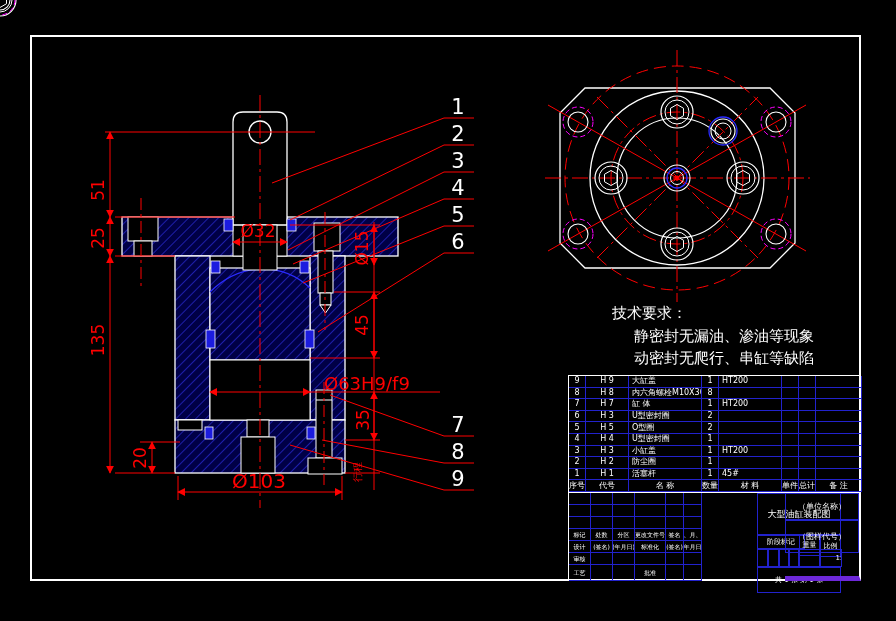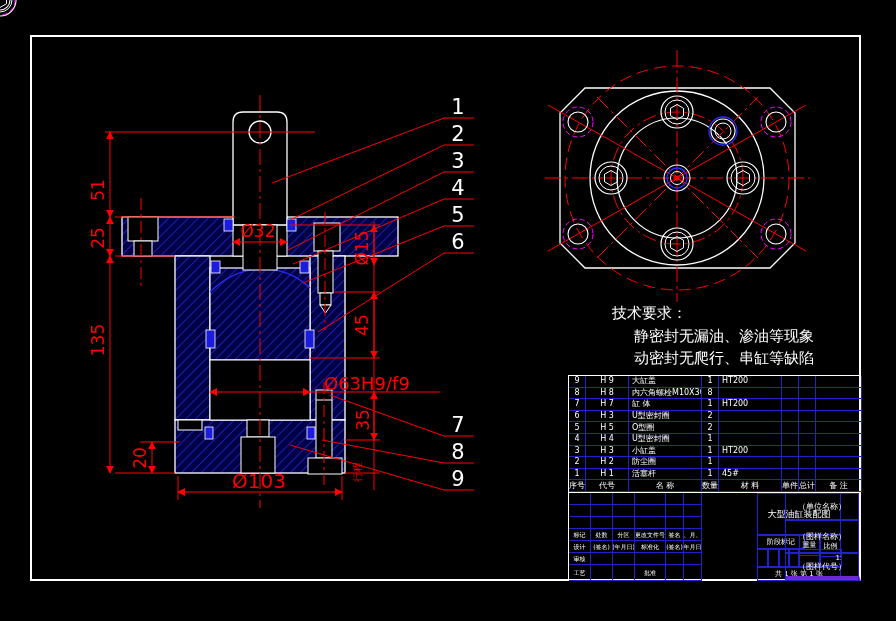--- a/index.html
+++ b/index.html
@@ -368,21 +368,20 @@
     <div class="cell" style="left:0;top:0;width:84px;height:42px;font-size:9px;">大型油缸装配图</div>
     <div class="cell" style="left:0;top:42px;width:48px;height:14px;">阶段标记</div>
     <div class="cell" style="left:42px;top:42px;width:21px;height:21px;">重量</div>
     <div class="cell" style="left:63px;top:42px;width:21px;height:22px;">比例</div>
     <div class="cell" style="left:0;top:56px;width:11px;height:18px;"></div>
     <div class="cell" style="left:11px;top:56px;width:11px;height:18px;"></div>
     <div class="cell" style="left:22px;top:56px;width:10px;height:18px;"></div>
     <div class="cell" style="left:32px;top:56px;width:10px;height:18px;"></div>
     <div class="cell" style="left:42px;top:56px;width:21px;height:18px;"></div>
     <div class="cell blue" style="left:63px;top:56px;width:21px;height:18px;">1:1</div>
-    <div class="cell" style="left:0;top:74px;width:84px;height:14px;">共 1 张  第 1 张</div>
+    <div class="cell" style="left:0;top:74px;width:84px;height:26px;">共 1 张  第 1 张</div>
   </div>
 
   <div class="tbl tb-right">
     <div>（单位名称）</div>
-    <div>（图样名称）</div>
     <div>（图样代号）</div>
   </div>
 </div>
 
 </body></html>

